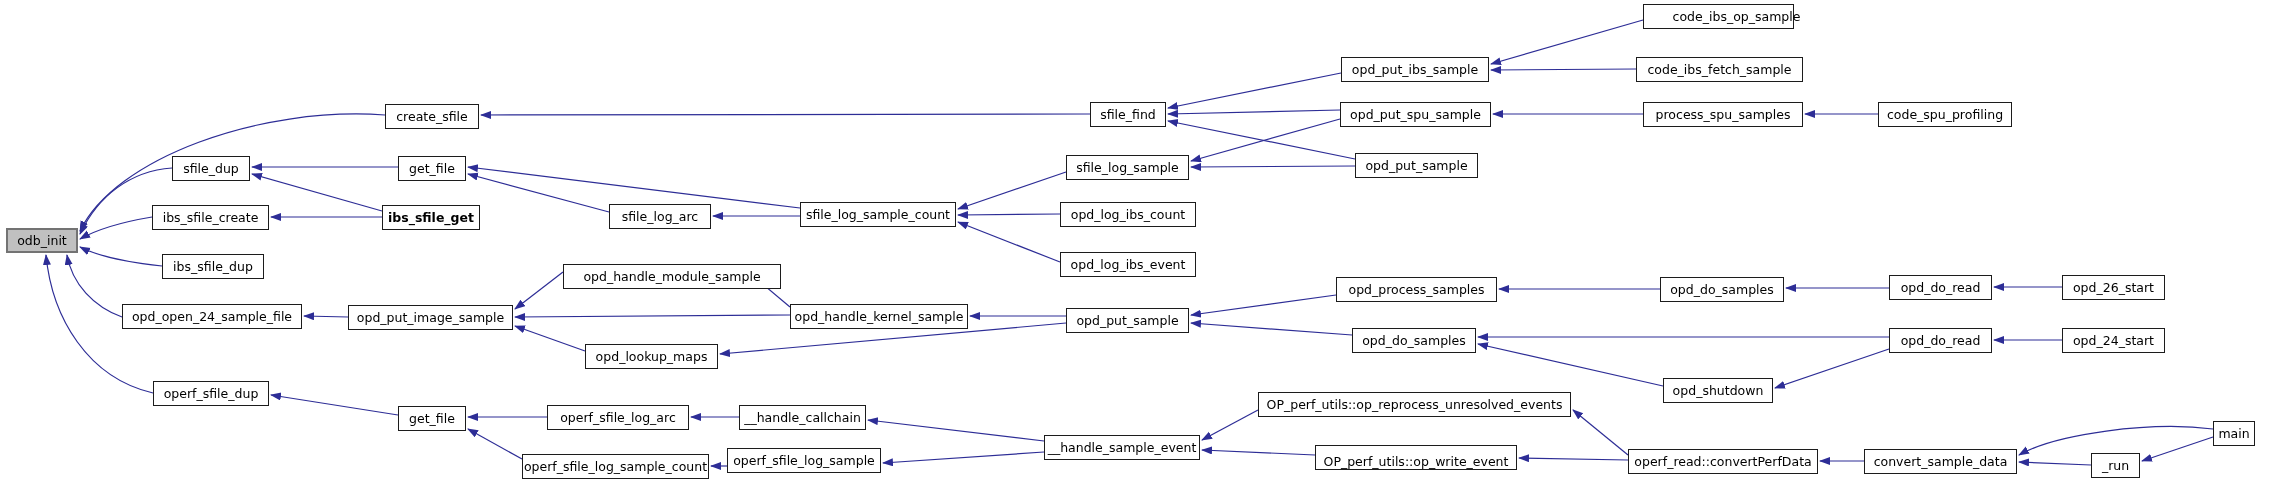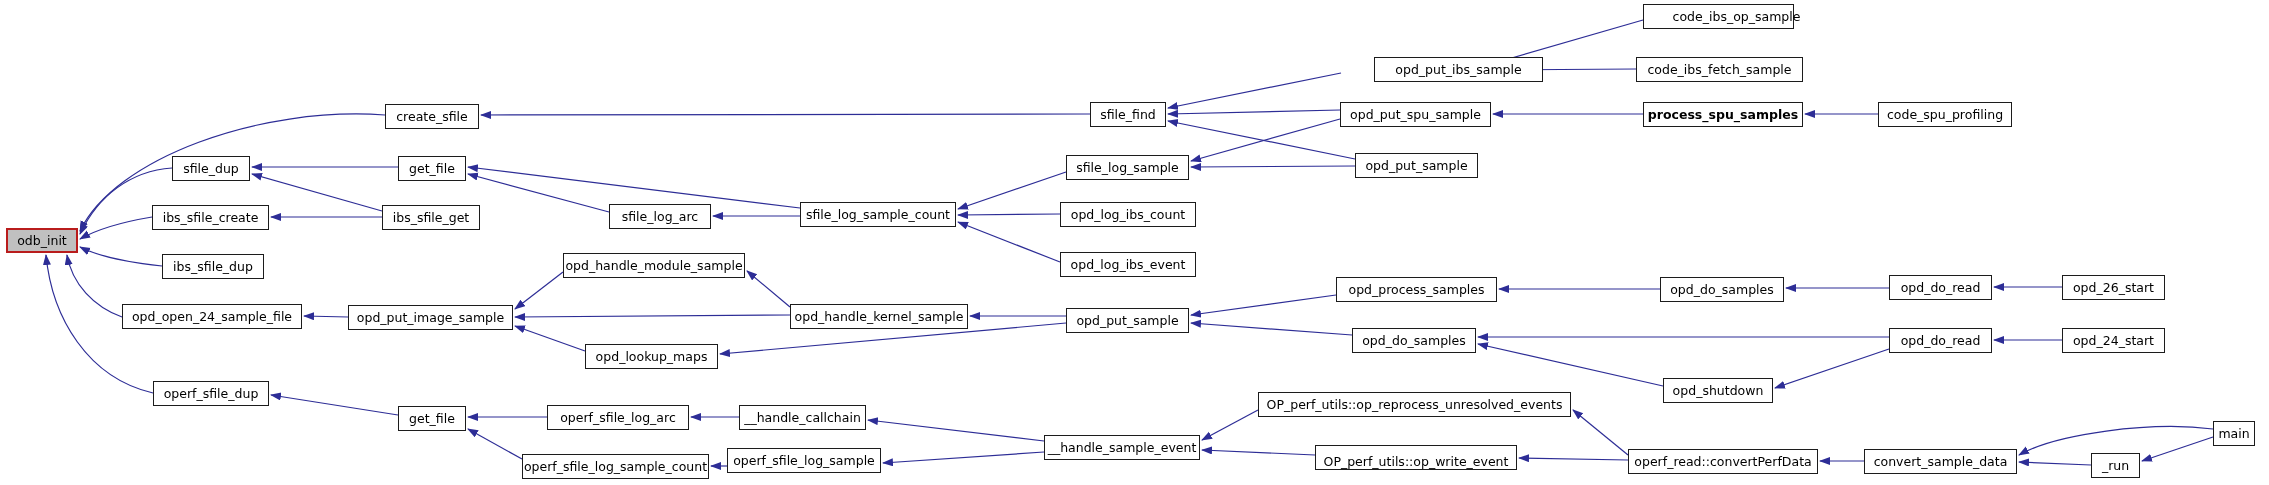--- a/index.html
+++ b/index.html
@@ -34,21 +34,21 @@
     display: flex;
     align-items: center;
     justify-content: center;
     font-size: 12.5px;
     color: #000000;
     white-space: nowrap;
     cursor: pointer;
   }
   .node.root {
     background: #c0c0c0;
-    border: 2px solid #b91c1c;
+    border: 2px solid #737373;
     cursor: default;
   }
 </style>
 </head>
 <body>
 
 <div id="graph-canvas">
   <svg id="edge-svg" viewBox="0 0 2269 485" xmlns="http://www.w3.org/2000/svg">
     <defs>
       <marker id="arrow" markerUnits="userSpaceOnUse" markerWidth="12" markerHeight="10" refX="10" refY="4" orient="auto">
@@ -123,30 +123,30 @@
       </div>
       <div class="node" style="left: 172px; top: 156px; width: 78px;">
         <span>sfile_dup</span>
       </div>
       <div class="node" style="left: 398px; top: 156px; width: 68px;">
         <span>get_file</span>
       </div>
       <div class="node" style="left: 152px; top: 205px; width: 117px;">
         <span>ibs_sfile_create</span>
       </div>
-      <div class="node" style="left: 382px; top: 205px; width: 98px;">
+      <div class="node" style="left: 382px; top: 205px; width: 98px; font-weight: bold;">
         <span>ibs_sfile_get</span>
       </div>
       <div class="node" style="left: 609px; top: 204px; width: 102px;">
         <span>sfile_log_arc</span>
       </div>
       <div class="node" style="left: 162px; top: 254px; width: 102px;">
         <span>ibs_sfile_dup</span>
       </div>
-      <div class="node" style="left: 563px; top: 253px; width: 182px; text-align: center;">
+      <div class="node" style="left: 563px; top: 264px; width: 218px; text-align: center;">
         <span>opd_handle_module_sample</span>
       </div>
       <div class="node" style="left: 122px; top: 304px; width: 180px;">
         <span>opd_open_24_sample_file</span>
       </div>
       <div class="node" style="left: 348px; top: 305px; width: 165px;">
         <span>opd_put_image_sample</span>
       </div>
       <div class="node" style="left: 790px; top: 304px; width: 178px;">
         <span>opd_handle_kernel_sample</span>
@@ -186,33 +186,33 @@
       </div>
       <div class="node" style="left: 1060px; top: 252px; width: 136px;">
         <span>opd_log_ibs_event</span>
       </div>
       <div class="node" style="left: 1066px; top: 308px; width: 123px;">
         <span>opd_put_sample</span>
       </div>
       <div class="node" style="left: 1044px; top: 435px; width: 156px;">
         <span>__handle_sample_event</span>
       </div>
-      <div class="node" style="left: 1341px; top: 57px; width: 169px; margin-left: 33px;">
+      <div class="node" style="left: 1341px; top: 57px; width: 148px;">
         <span>opd_put_ibs_sample</span>
       </div>
       <div class="node" style="left: 1643px; top: 4px; width: 151px; padding-left: 36px;">
         <span>code_ibs_op_sample</span>
       </div>
       <div class="node" style="left: 1636px; top: 57px; width: 167px;">
         <span>code_ibs_fetch_sample</span>
       </div>
       <div class="node" style="left: 1340px; top: 102px; width: 151px;">
         <span>opd_put_spu_sample</span>
       </div>
-      <div class="node" style="left: 1643px; top: 102px; width: 160px; font-weight: bold;">
+      <div class="node" style="left: 1643px; top: 102px; width: 160px;">
         <span>process_spu_samples</span>
       </div>
       <div class="node" style="left: 1878px; top: 102px; width: 134px;">
         <span>code_spu_profiling</span>
       </div>
       <div class="node" style="left: 1355px; top: 153px; width: 123px;">
         <span>opd_put_sample</span>
       </div>
       <div class="node" style="left: 1336px; top: 277px; width: 161px;">
         <span>opd_process_samples</span>

